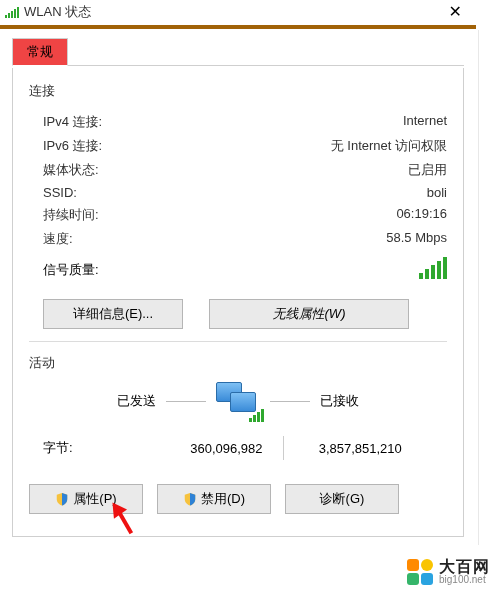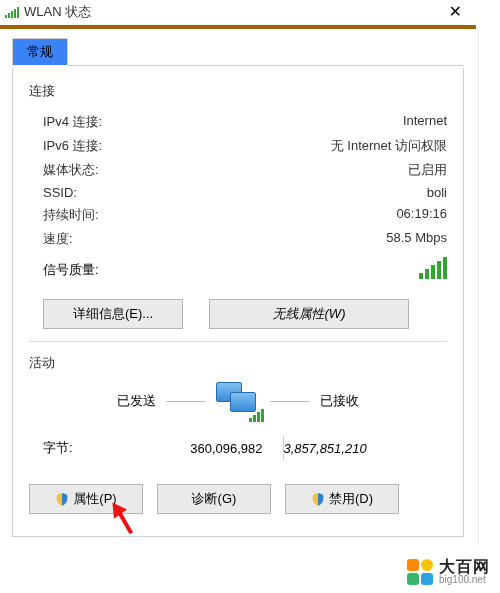--- a/index.html
+++ b/index.html
@@ -22,21 +22,21 @@
 .titlebar-left { display: flex; align-items: center; gap: 4px; }
 .wifi-icon-small svg { display: block; }
 .title-text { font-size: 13px; color: #333; }
 .close-btn { font-size: 16px; padding: 0 6px; cursor: default; }
 .body { padding: 8px 12px 12px 12px; }
 .tabstrip { border-bottom: 1px solid #cfcfcf; margin-bottom: 2px; }
 .tab {
   display: inline-block;
   border: 1px solid #cfcfcf;
   border-bottom: 1px solid #fff;
-  background: #3b82f6;
+  background: #ef4444;
   padding: 4px 14px;
   font-size: 13px;
   position: relative;
   top: 1px;
 }
 .panel { border: 1px solid #cfcfcf; border-top: none; padding: 14px 16px 18px 16px; }
 .section-title { color: #333; margin-bottom: 10px; }
 .kv-row {
   display: flex; justify-content: space-between;
   padding: 3px 0 3px 14px;
@@ -81,21 +81,21 @@
 .mini-bars { position: absolute; right: -4px; bottom: -2px; display: flex; align-items: flex-end; gap: 1px; }
 .mini-bars span { width: 3px; background: #2fa82f; }
 .mini-bars span:nth-child(1){height:4px}
 .mini-bars span:nth-child(2){height:7px}
 .mini-bars span:nth-child(3){height:10px}
 .mini-bars span:nth-child(4){height:13px}
 .bytes-row { display:flex; align-items:center; margin: 16px 0 10px 0; }
 .bytes-row .lbl { flex:0 0 80px; padding-left:14px; }
 .bytes-row .sentv { flex:1; text-align:right; padding-right: 20px; }
 .bytes-row .divider { width:1px; height:24px; background:#ccc; }
-.bytes-row .recvv { flex:1; text-align:left; padding-right: 10px; font-style: italic; }
+.bytes-row .recvv { flex:1; text-align:center; padding-right: 10px; }
 .bottom-btns { display:flex; gap:14px; margin: 24px 0 4px 0; }
 .shield { width:14px; height:14px; }
 .arrow {
   position: absolute;
   left: 100px; top: 504px;
   width: 0; height: 0;
   transform: rotate(-35deg);
 }
 .arrow::before {
   content:""; position:absolute; top:16px; left:8px;
@@ -224,28 +224,28 @@
 
       <div class="bottom-btns">
         <div class="btn w3">
           <svg class="shield" viewBox="0 0 16 16">
               <path d="M8 1 L14 3 V8 C14 12 11 14.5 8 15.5 C5 14.5 2 12 2 8 V3 Z" fill="#f6c23e"></path>
               <path d="M8 1 L14 3 V8 C14 12 11 14.5 8 15.5 V1 Z" fill="#2e82d6"></path>
             </svg>
           <span>属性(P)</span>
         </div>
         <div class="btn w3">
-          <span>诊断(G)</span>
-        </div>
-        <div class="btn w3">
           <svg class="shield" viewBox="0 0 16 16">
               <path d="M8 1 L14 3 V8 C14 12 11 14.5 8 15.5 C5 14.5 2 12 2 8 V3 Z" fill="#f6c23e"></path>
               <path d="M8 1 L14 3 V8 C14 12 11 14.5 8 15.5 V1 Z" fill="#2e82d6"></path>
             </svg>
           <span>禁用(D)</span>
+        </div>
+        <div class="btn w3">
+          <span>诊断(G)</span>
         </div>
       </div>
     </div>
   </div>
 </div>
 
 <div class="rfence"></div>
 
 <div class="arrow"></div>
 

